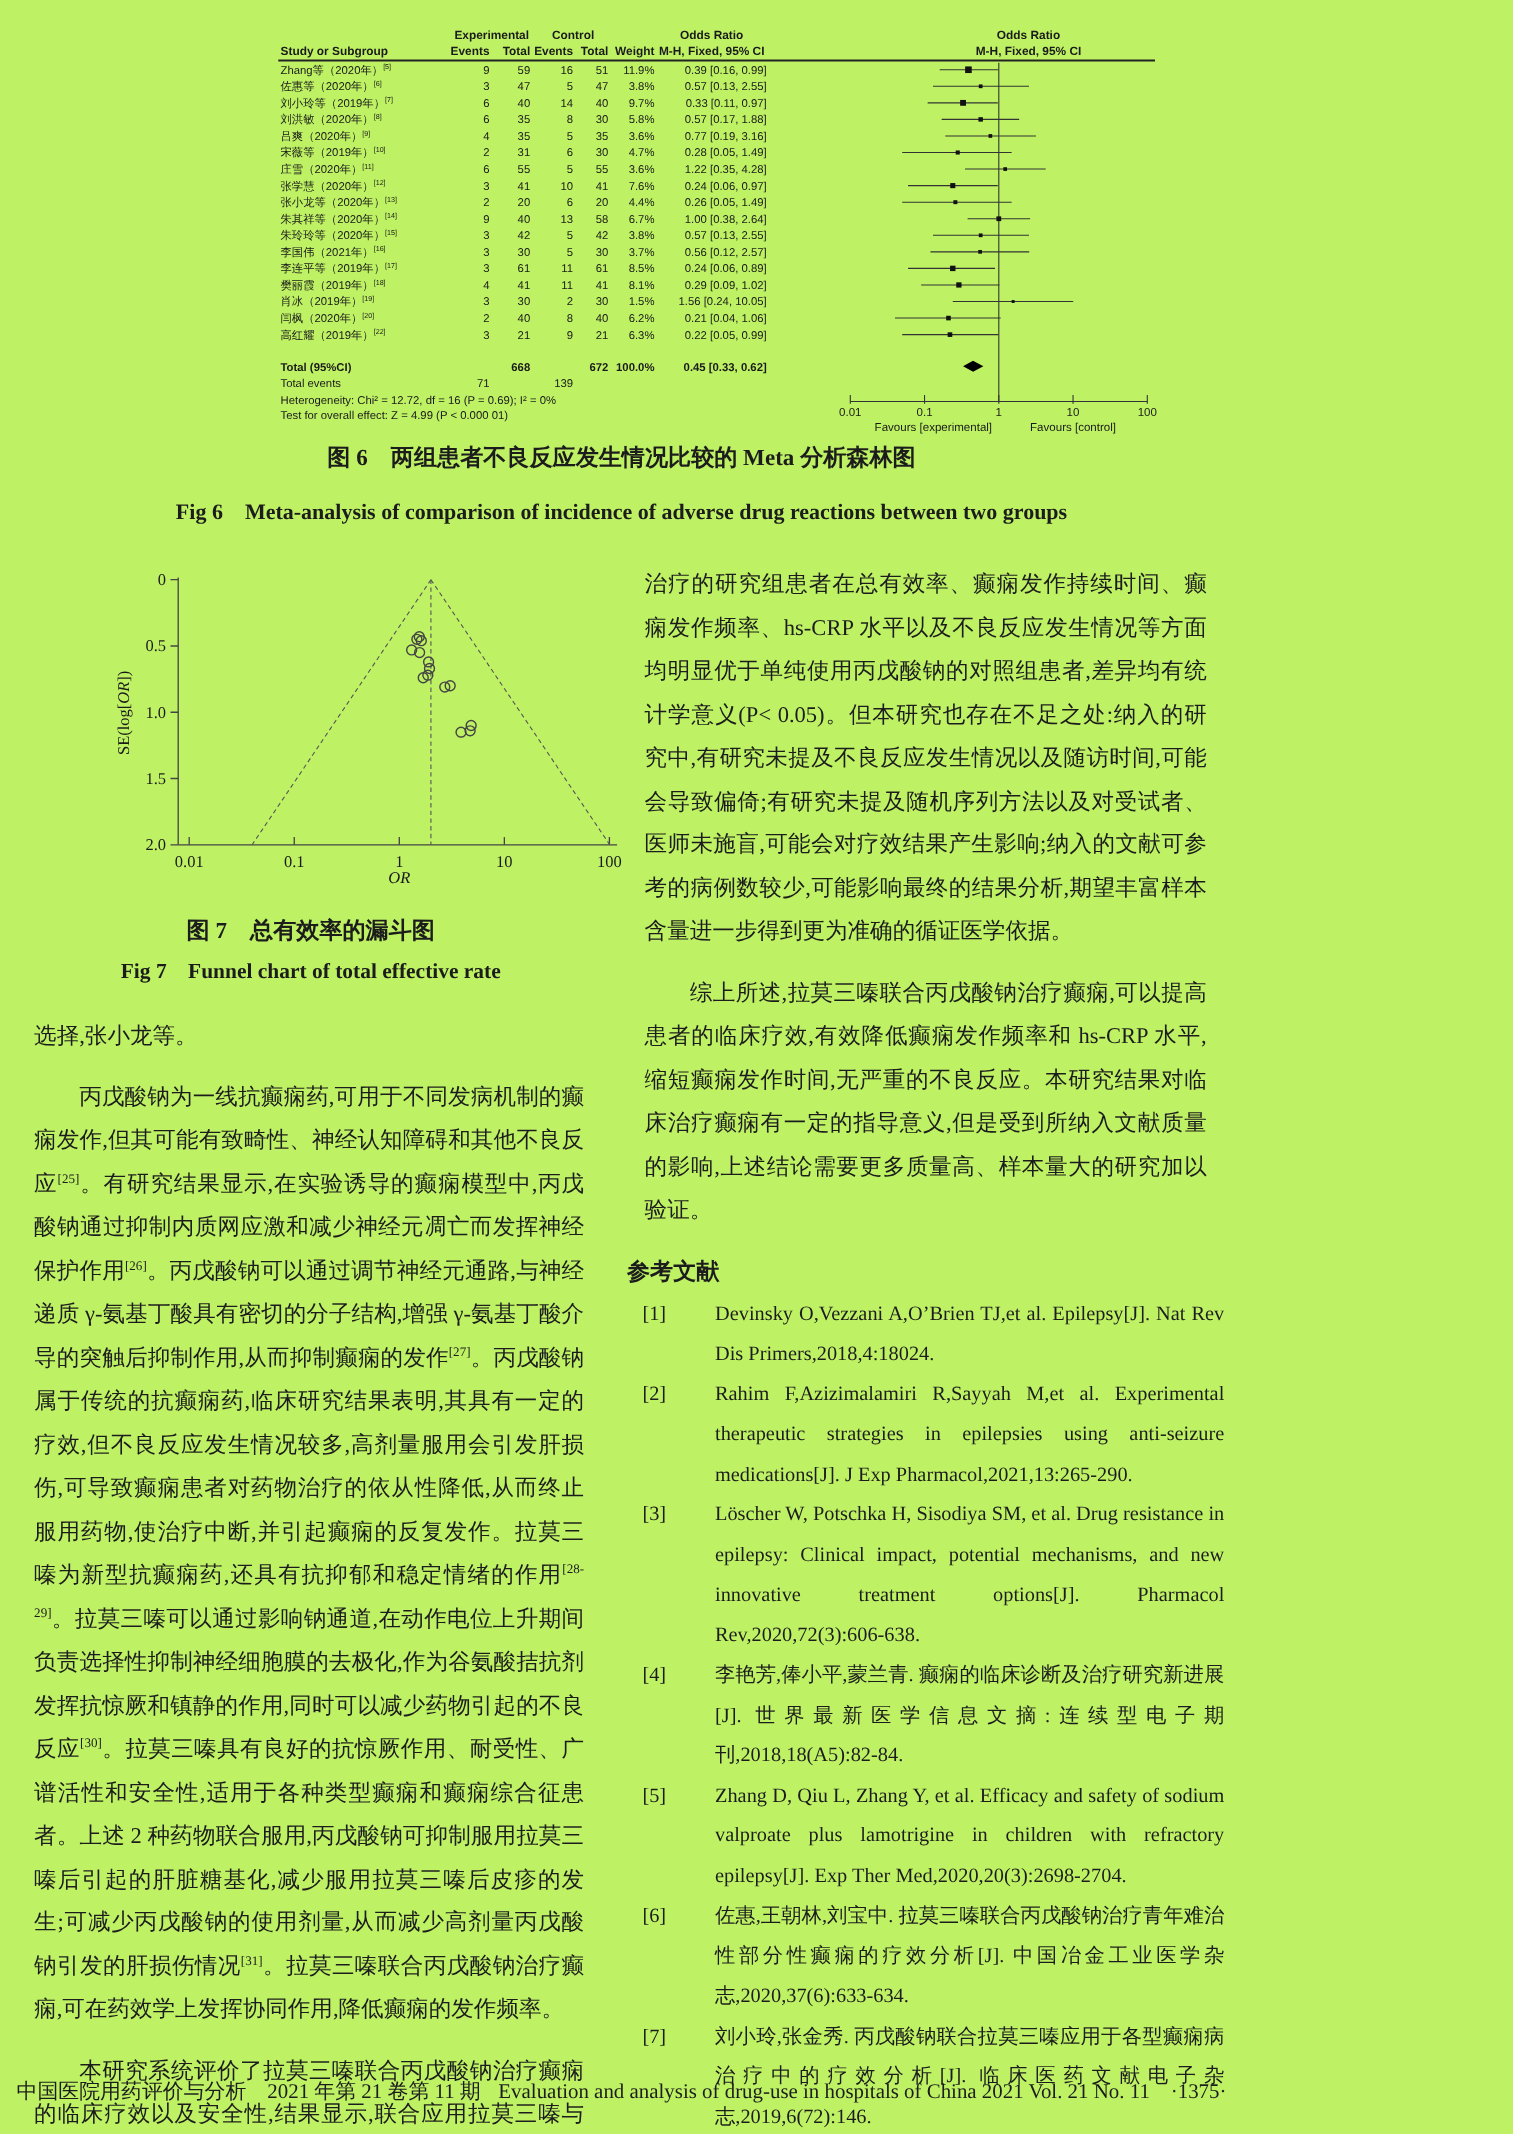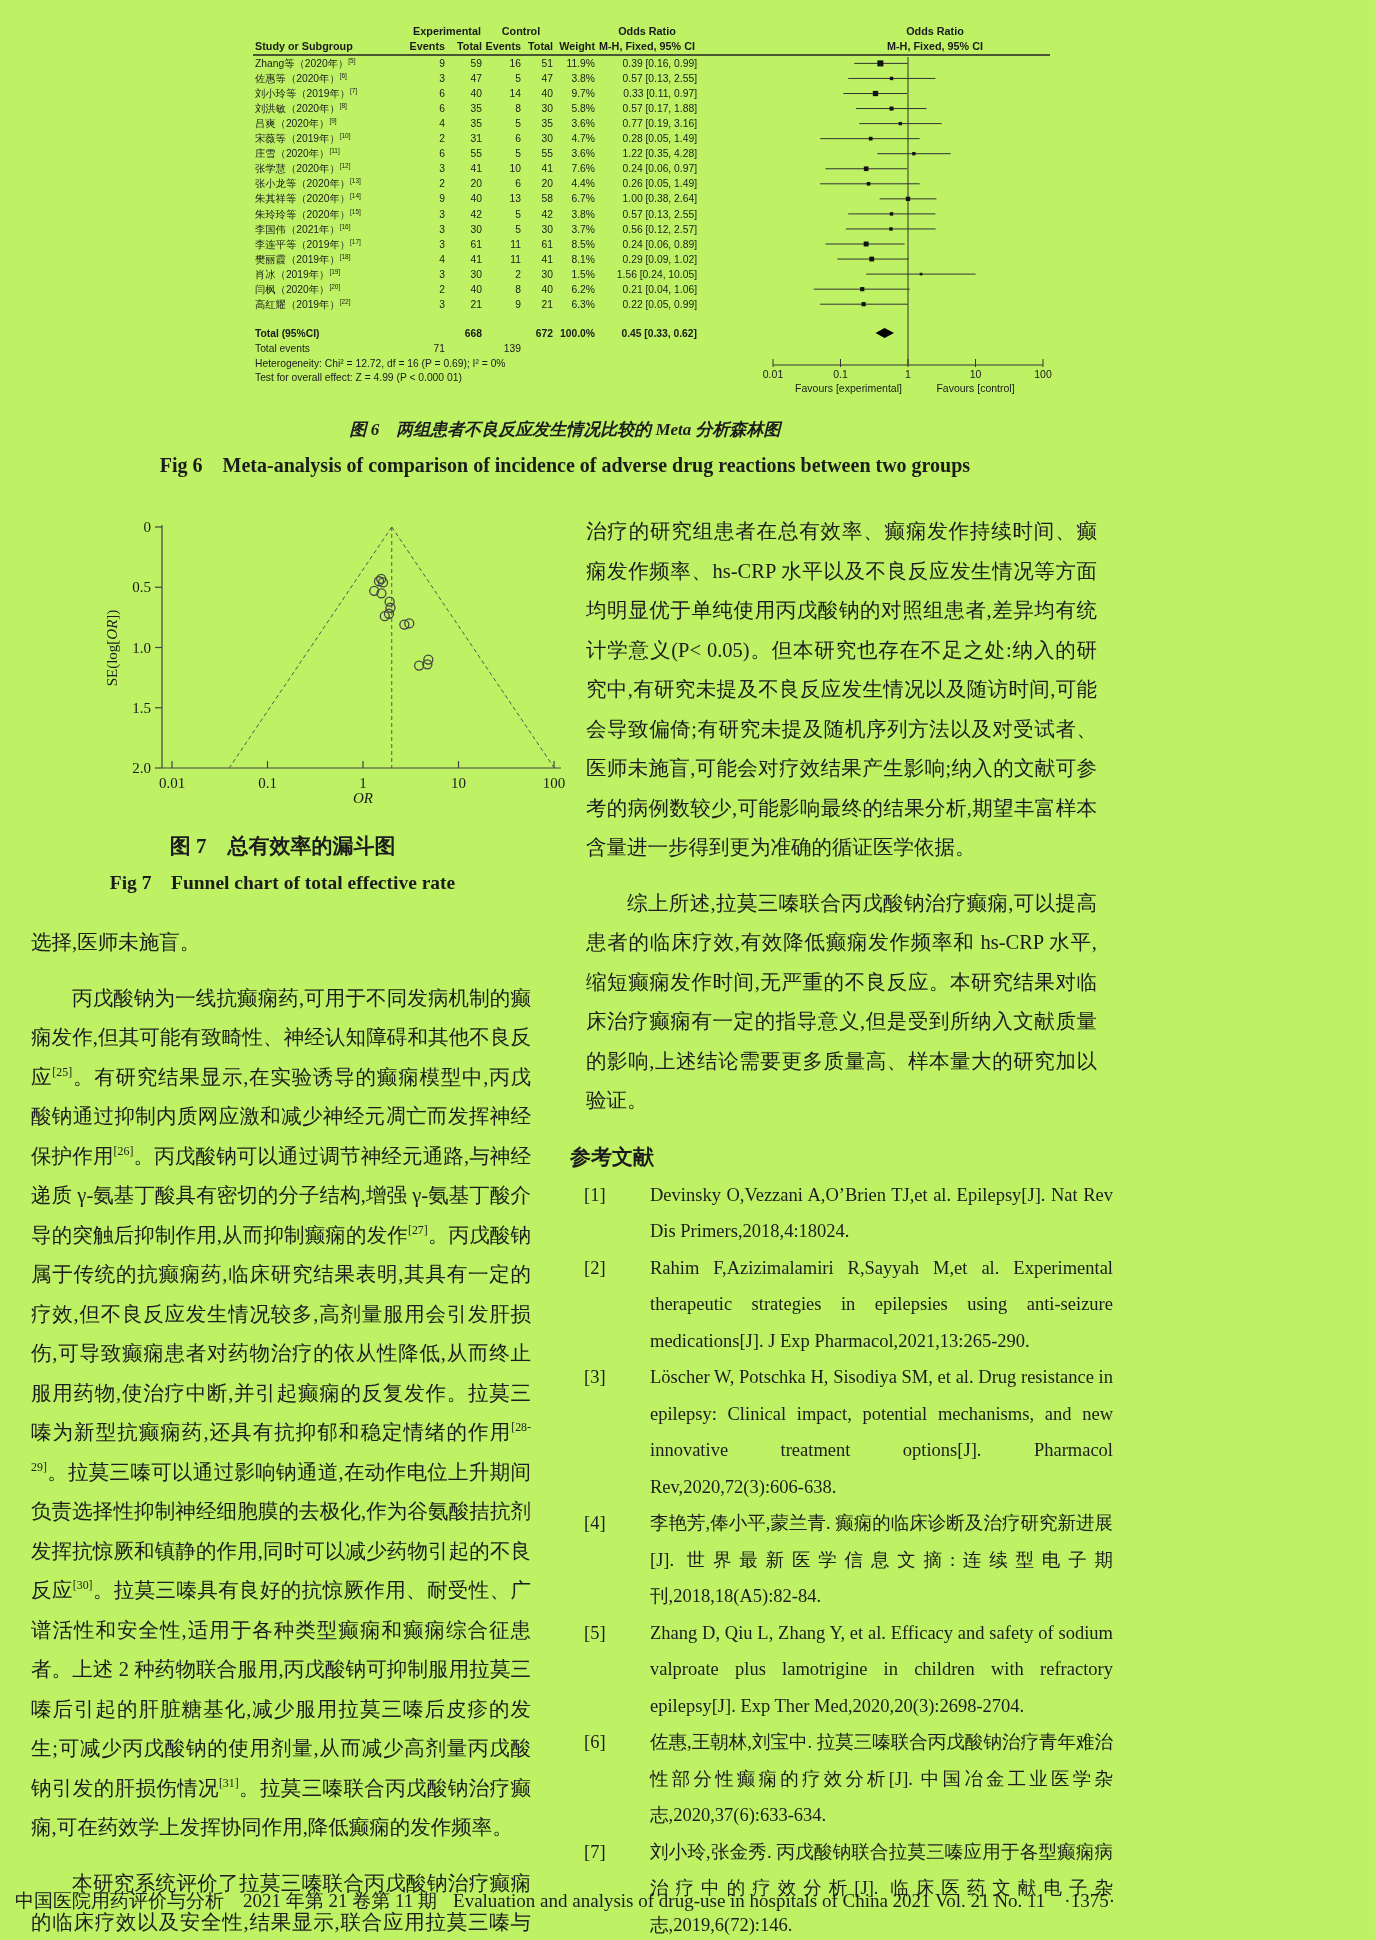--- a/index.html
+++ b/index.html
@@ -1,20 +1,20 @@
 <!DOCTYPE html>
 <html><head>
 <meta charset="utf-8">
 <style>
   html,body{margin:0;padding:0;background:#ffffff;}
   .page{position:relative;width:1375px;height:1940px;background:#bef264;
         font-family:"Liberation Serif","DejaVu Serif",serif;color:#1c1c1c;overflow:hidden;}
   svg text{fill:#1a1a1a;}
   .cap{position:absolute;text-align:center;font-weight:bold;}
-  .cap-zh6{left:15px;top:418px;width:1100px;font-size:17px;font-style:italic;}
+  .cap-zh6{left:15px;top:402px;width:1100px;font-size:21px;}
   .cap-en6{left:15px;top:452px;width:1100px;font-size:20px;}
   .cap-zh7{left:15px;top:832px;width:535px;font-size:21px;}
   .cap-en7{left:15px;top:869px;width:535px;font-size:19.5px;}
   .body-col{position:absolute;text-align:justify;font-size:20.5px;line-height:39.5px;}
   .body-col p{margin:16px;}
   .body-col p.indent{text-indent:2em;}
   .body-col sup{font-size:0.58em;line-height:0;}
   .left-col{left:15px;top:907px;width:532px;}
   .right-col{left:570px;top:496px;width:543px;}
   .refs-heading{font-family:"Liberation Sans","DejaVu Sans",sans-serif;font-weight:bold;
@@ -305,21 +305,21 @@
         <circle cx="332.3614608695554" cy="166.36999999999998" r="4.5" fill="none" stroke="#444" stroke-width="1.3"></circle>
         <text x="0" y="0" text-anchor="middle" transform="translate(22,150) rotate(-90)"><tspan>SE(log[</tspan><tspan font-style="italic">OR</tspan><tspan>])</tspan></text>
         <text x="268" y="305" text-anchor="middle" font-style="italic">OR</text>
       </g>
     </svg>
 
   <div class="cap cap-zh7">图 7　总有效率的漏斗图</div>
   <div class="cap cap-en7">Fig 7　Funnel chart of total effective rate</div>
 
   <div class="body-col left-col" id="left-col">
-      <p>选择,医师未施盲。</p>
+      <p>选择,张小龙等。</p>
       <p class="indent">丙戊酸钠为一线抗癫痫药,可用于不同发病机制的癫痫发作,但其可能有致畸性、神经认知障碍和其他不良反应<sup>[25]</sup>。有研究结果显示,在实验诱导的癫痫模型中,丙戊酸钠通过抑制内质网应激和减少神经元凋亡而发挥神经保护作用<sup>[26]</sup>。丙戊酸钠可以通过调节神经元通路,与神经递质 γ-氨基丁酸具有密切的分子结构,增强 γ-氨基丁酸介导的突触后抑制作用,从而抑制癫痫的发作<sup>[27]</sup>。丙戊酸钠属于传统的抗癫痫药,临床研究结果表明,其具有一定的疗效,但不良反应发生情况较多,高剂量服用会引发肝损伤,可导致癫痫患者对药物治疗的依从性降低,从而终止服用药物,使治疗中断,并引起癫痫的反复发作。拉莫三嗪为新型抗癫痫药,还具有抗抑郁和稳定情绪的作用<sup>[28-29]</sup>。拉莫三嗪可以通过影响钠通道,在动作电位上升期间负责选择性抑制神经细胞膜的去极化,作为谷氨酸拮抗剂发挥抗惊厥和镇静的作用,同时可以减少药物引起的不良反应<sup>[30]</sup>。拉莫三嗪具有良好的抗惊厥作用、耐受性、广谱活性和安全性,适用于各种类型癫痫和癫痫综合征患者。上述 2 种药物联合服用,丙戊酸钠可抑制服用拉莫三嗪后引起的肝脏糖基化,减少服用拉莫三嗪后皮疹的发生;可减少丙戊酸钠的使用剂量,从而减少高剂量丙戊酸钠引发的肝损伤情况<sup>[31]</sup>。拉莫三嗪联合丙戊酸钠治疗癫痫,可在药效学上发挥协同作用,降低癫痫的发作频率。</p>
       <p class="indent">本研究系统评价了拉莫三嗪联合丙戊酸钠治疗癫痫的临床疗效以及安全性,结果显示,联合应用拉莫三嗪与丙戊酸钠</p>
     </div>
 
   <div class="body-col right-col" id="right-col">
     <div id="right-paras">
         <p>治疗的研究组患者在总有效率、癫痫发作持续时间、癫痫发作频率、hs-CRP 水平以及不良反应发生情况等方面均明显优于单纯使用丙戊酸钠的对照组患者,差异均有统计学意义(P&lt; 0.05)。但本研究也存在不足之处:纳入的研究中,有研究未提及不良反应发生情况以及随访时间,可能会导致偏倚;有研究未提及随机序列方法以及对受试者、医师未施盲,可能会对疗效结果产生影响;纳入的文献可参考的病例数较少,可能影响最终的结果分析,期望丰富样本含量进一步得到更为准确的循证医学依据。</p>
         <p class="indent">综上所述,拉莫三嗪联合丙戊酸钠治疗癫痫,可以提高患者的临床疗效,有效降低癫痫发作频率和 hs-CRP 水平,缩短癫痫发作时间,无严重的不良反应。本研究结果对临床治疗癫痫有一定的指导意义,但是受到所纳入文献质量的影响,上述结论需要更多质量高、样本量大的研究加以验证。</p>
       </div>
     <div class="refs-heading">参考文献</div>

